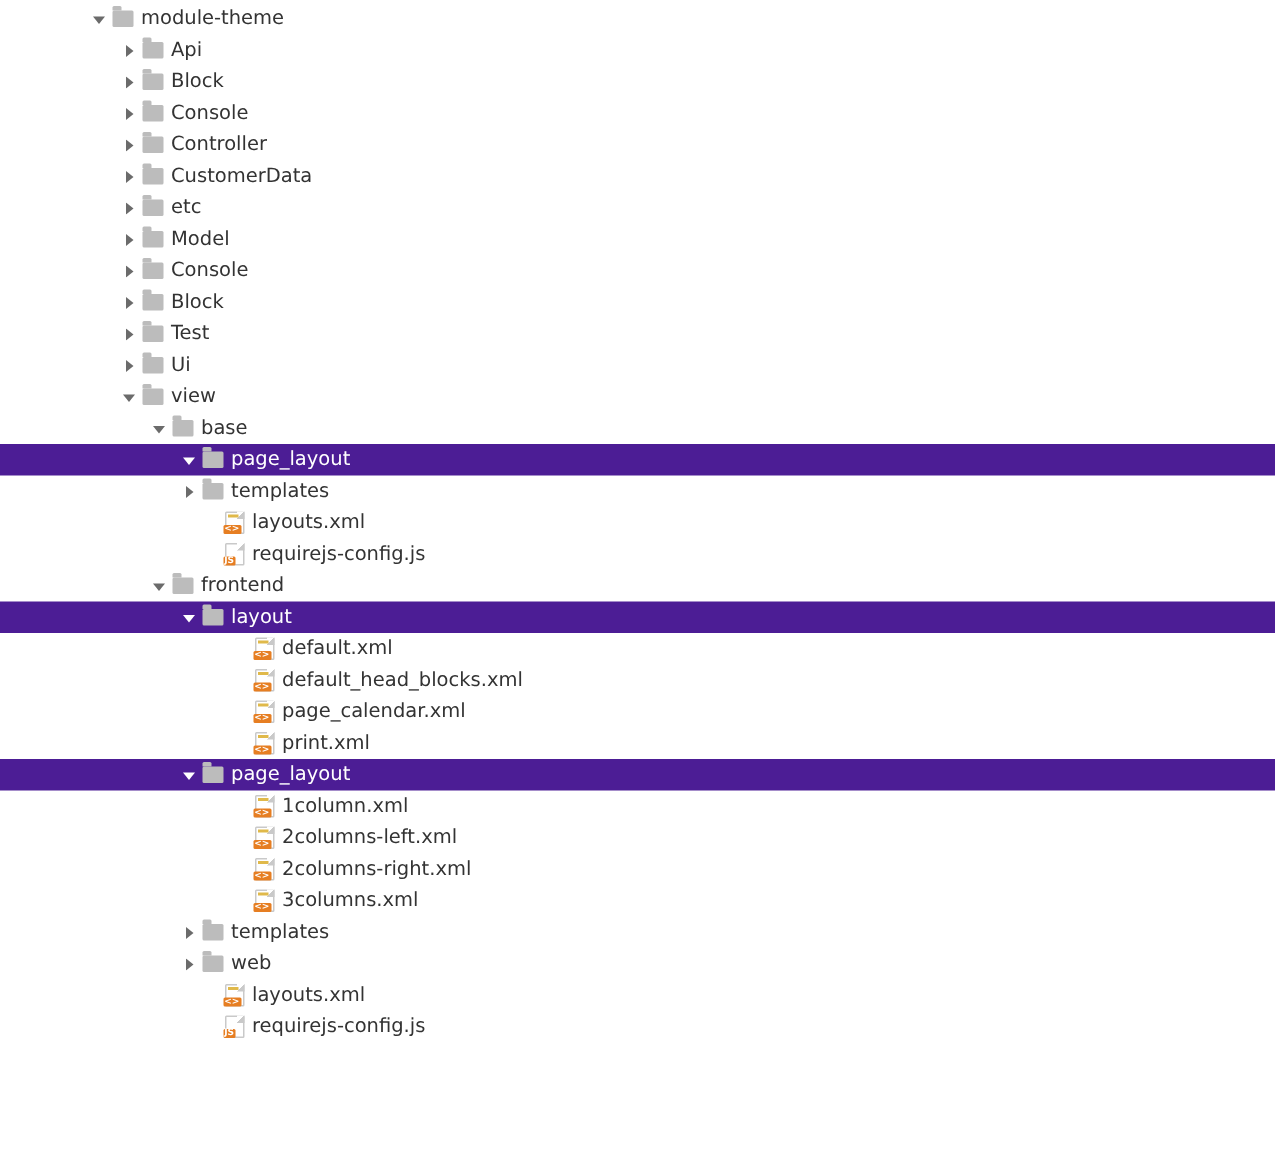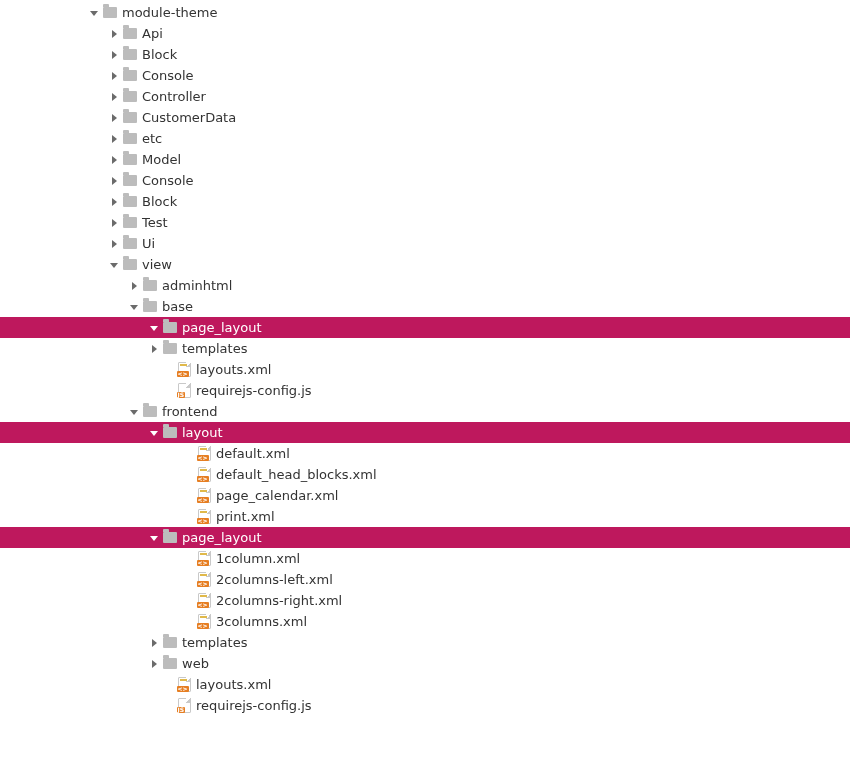--- a/index.html
+++ b/index.html
@@ -10,24 +10,23 @@
     background: #fff;
     width: 850px;
     padding: 2px 0;
     user-select: none;
   }
   .row {
     display: flex;
     align-items: center;
     height: 21px;
     white-space: nowrap;
-    padding-left: 28px;
   }
   .row.selected {
-    background: #be185d;
+    background: #4c1d95;
   }
   .row.selected .label { color: #ffffff; }
   .indent { display: inline-block; flex-shrink: 0; }
   .arrow {
     display: inline-flex;
     width: 12px;
     height: 12px;
     align-items: center;
     justify-content: center;
     flex-shrink: 0;
@@ -258,32 +257,20 @@
       </span>
       <span class="iconbox">
         <span class="folder"></span>
       </span>
       <span class="label">view</span>
     </div>
     <div class="row">
       <span class="indent" style="width: 100px;"></span>
       <span class="arrow">
         <svg width="8" height="8" viewBox="0 0 8 8">
-          <path d="M2 0 L7 4 L2 8 Z"></path>
-        </svg>
-      </span>
-      <span class="iconbox">
-        <span class="folder"></span>
-      </span>
-      <span class="label">adminhtml</span>
-    </div>
-    <div class="row">
-      <span class="indent" style="width: 100px;"></span>
-      <span class="arrow">
-        <svg width="8" height="8" viewBox="0 0 8 8">
           <path d="M0 2 L8 2 L4 7 Z"></path>
         </svg>
       </span>
       <span class="iconbox">
         <span class="folder"></span>
       </span>
       <span class="label">base</span>
     </div>
     <div class="row selected">
       <span class="indent" style="width: 120px;"></span>

